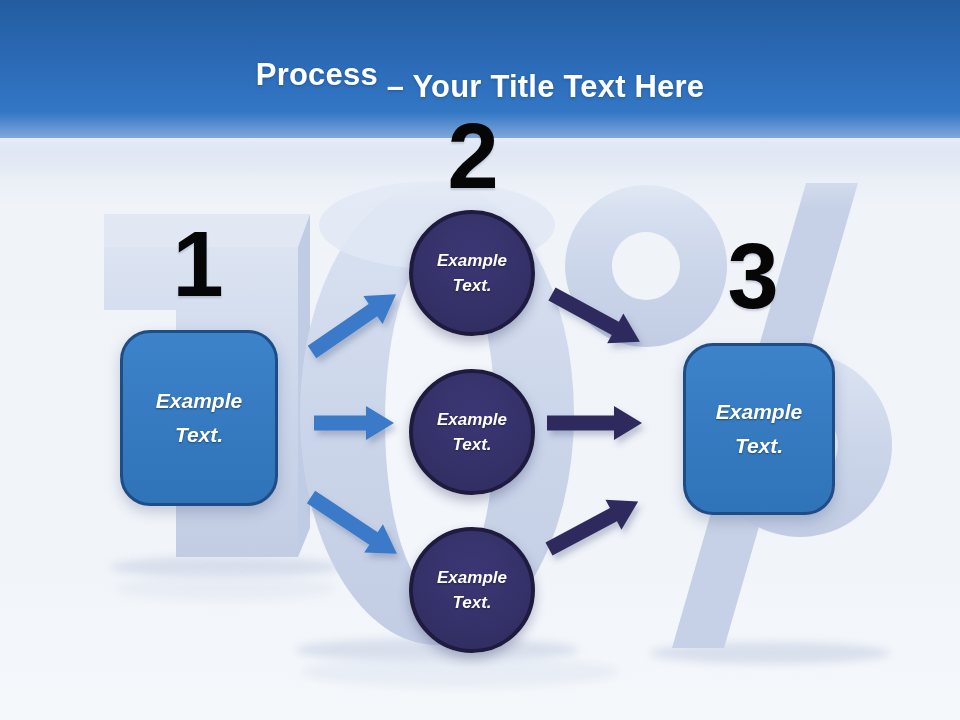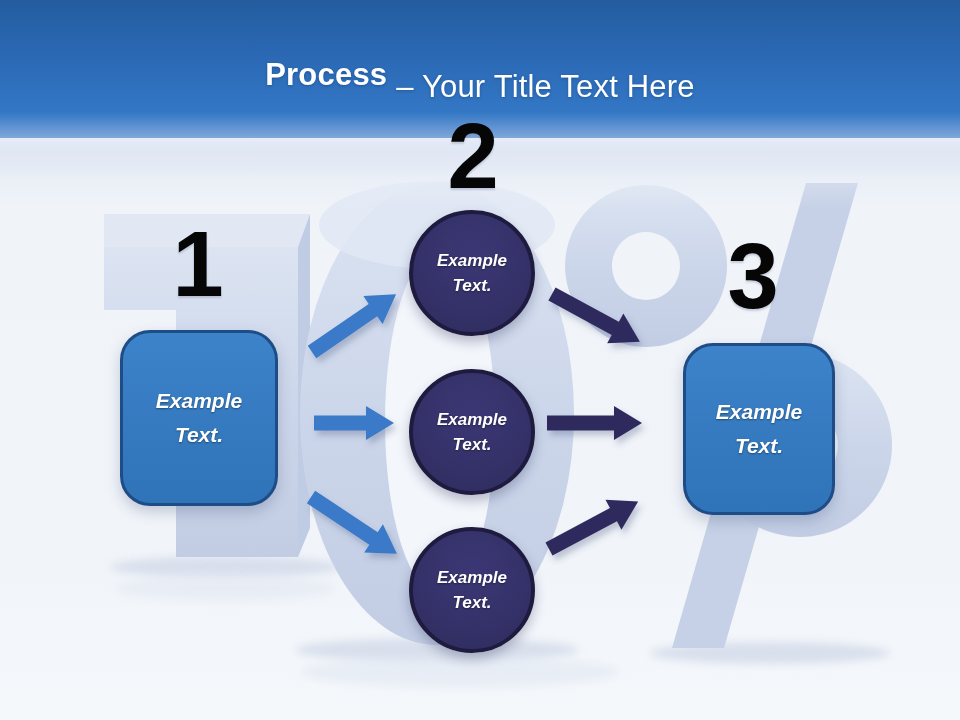--- a/index.html
+++ b/index.html
@@ -14,21 +14,21 @@
       #86abdc 140px, #ccd8ec 158px, #e9eef7 178px,
       #f0f4f9 205px, #f1f4f9 560px, #f5f8fb 720px);
   }
   .title-band{
     position:absolute;top:52px;left:0;width:960px;height:46px;
     display:flex;align-items:center;justify-content:center;
     color:#ffffff;font-size:31px;letter-spacing:.2px;
     text-shadow:0 1px 3px rgba(10,40,80,.35);
   }
   .title-bold{font-weight:700;margin-right:9px;}
-  .title-rest{font-weight:400;margin-top:24px;}
+  .title-rest{font-weight:700;margin-top:24px;}
   svg.layer{position:absolute;top:0;left:0;width:960px;height:720px;}
   .step-number{
     position:absolute;width:120px;text-align:center;
     font-size:92px;font-weight:700;color:#060606;line-height:92px;
     transform:translateX(-50%);
     text-shadow:0 2px 2px rgba(120,130,160,.35);
   }
   .side-box{
     position:absolute;box-sizing:border-box;
     border:3px solid #1d4c87;border-radius:30px;

